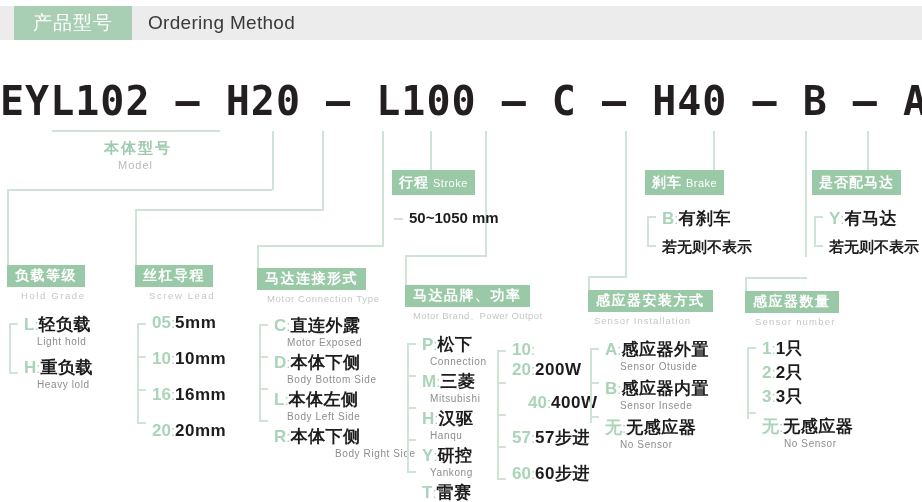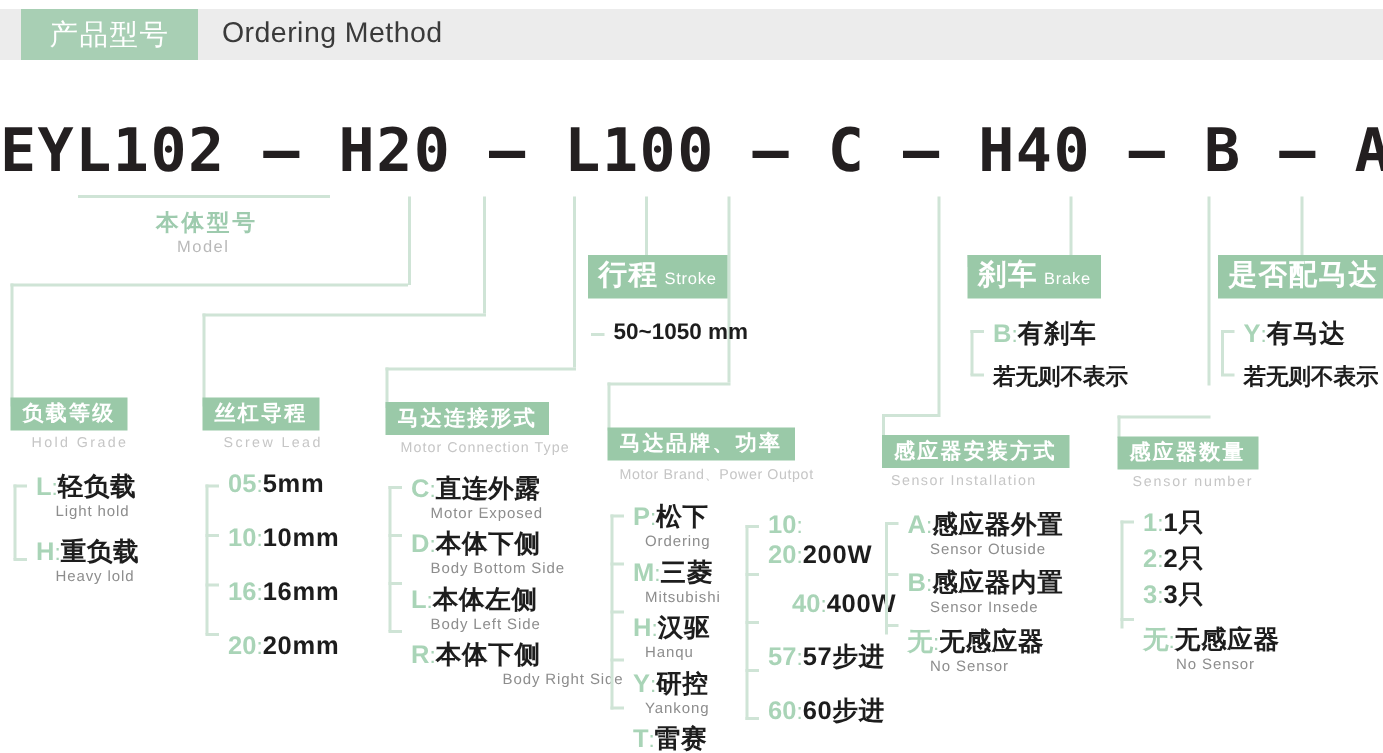--- a/index.html
+++ b/index.html
@@ -64,21 +64,21 @@
     padding:3px 8px 4px 8px;white-space:nowrap;line-height:1.1;
   }
   .sub-en{
     color:#c6c6c6;font-size:9.5px;letter-spacing:1.6px;
     margin-top:3px;white-space:nowrap;
   }
   .chip-inline{
     display:inline-block;background:#9ac9a8;color:#ffffff;
     padding:3px 7px 4px 7px;white-space:nowrap;line-height:1.15;
   }
-  .chip-inline .cn{font-size:19px;font-weight:bold;letter-spacing:1px;}
+  .chip-inline .cn{font-size:14px;font-weight:bold;letter-spacing:1px;}
   .chip-inline .en{font-size:11px;letter-spacing:.5px;margin-left:4px;}
 
   
   .opts{position:relative;margin-top:10px;}
   .opt{position:relative;white-space:nowrap;}
   .opt .code{color:#a9d4b7;font-size:17px;font-weight:bold;}
   .opt .colon{color:#a9d4b7;font-size:15px;}
   .opt .val{color:#1d1d1d;font-size:17px;font-weight:bold;letter-spacing:.5px;}
   .opt .en{
     display:block;color:#8d8d8d;font-size:10px;letter-spacing:.6px;
@@ -258,21 +258,21 @@
   <div class="cat" style="left:405px;top:285px;">
     <div class="chip">马达品牌、功率</div>
     <div class="sub-en" style="margin-left:8px;letter-spacing:.4px;">Motor Brand、Power Outpot</div>
 
     
     <div class="opts" style="margin-top:10px;">
       <div class="bracket" style="left:2px;top:10px;height:130px;"></div>
       <div class="tick" style="left:2px;top:10px;"></div>
       <div class="opt" style="margin-left:17px;">
         <span class="code">P</span><span class="colon">:</span><span class="val">松下</span>
-        <span class="en" style="margin-left:8px;">Ordering</span>
+        <span class="en" style="margin-left:8px;">Connection</span>
       </div>
       <div class="tick" style="left:2px;top:42px;"></div>
       <div class="opt" style="margin-left:17px;margin-top:3px;">
         <span class="code">M</span><span class="colon">:</span><span class="val">三菱</span>
         <span class="en" style="margin-left:8px;">Mitsubishi</span>
       </div>
       <div class="tick" style="left:2px;top:74px;"></div>
       <div class="opt" style="margin-left:17px;margin-top:3px;">
         <span class="code">H</span><span class="colon">:</span><span class="val">汉驱</span>
         <span class="en" style="margin-left:8px;">Hanqu</span>

